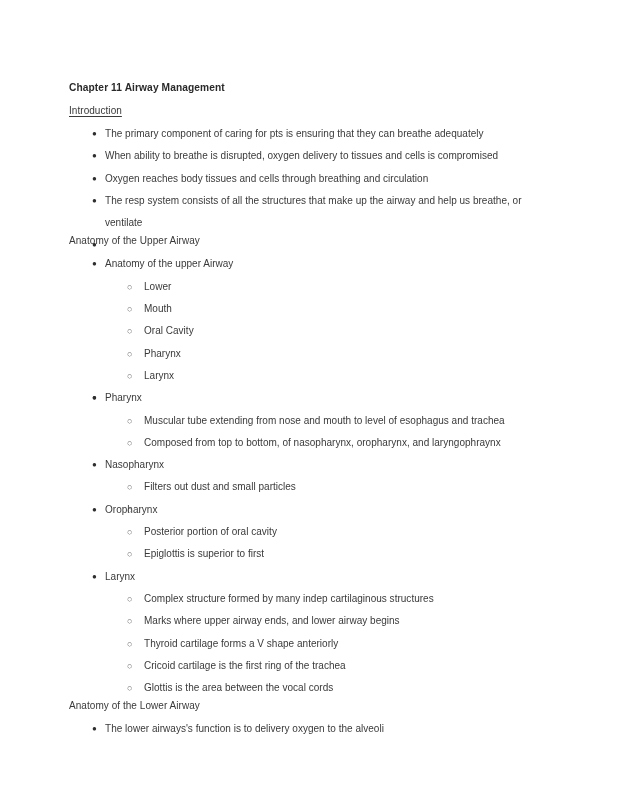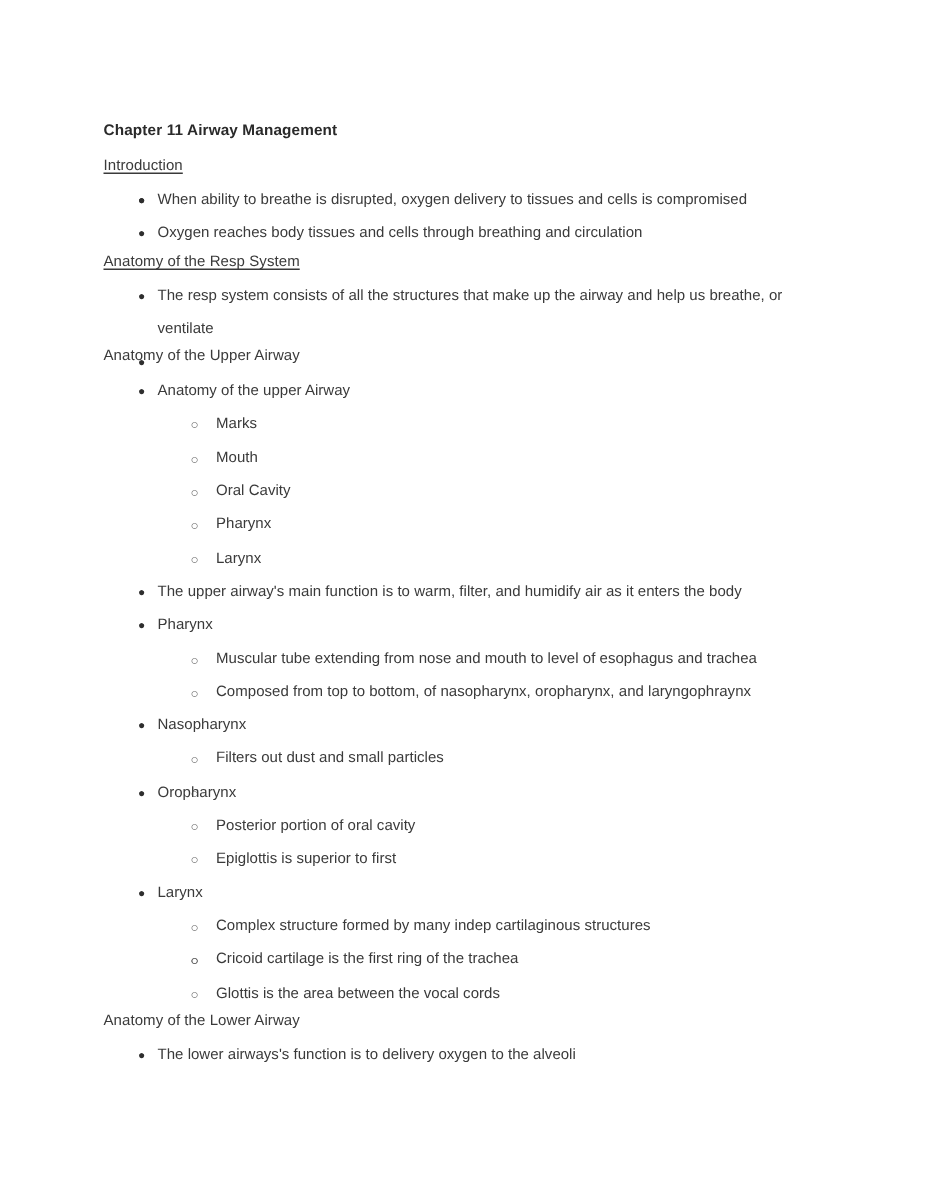--- a/index.html
+++ b/index.html
@@ -95,55 +95,54 @@
 </style>
 </head>
 <body>
 
 <div class="page">
   <div class="content">
     <div class="doc-title">Chapter 11 Airway Management</div>
     <div id="sections-root">
         <div class="section-head underlined"><span>Introduction</span></div>
         <ul class="lvl1">
-          <li class="b1"><span class="marker">●</span></li>
+          <li class="b1"><span class="marker">●</span><span class="txt">The primary component of caring for pts is ensuring that they can breathe adequately</span></li>
           <li class="b1"><span class="marker">●</span><span class="txt">When ability to breathe is disrupted, oxygen delivery to tissues and cells is compromised</span></li>
           <li class="b1"><span class="marker">●</span><span class="txt">Oxygen reaches body tissues and cells through breathing and circulation</span></li>
         </ul>
-        <div class="section-head underlined"><span>Anatomy of the Resp System</span></div>
         <ul class="lvl1">
           <li class="b1"><span class="marker">●</span><span class="txt">The resp system consists of all the structures that make up the airway and help us breathe, or ventilate</span></li>
           <li class="b1"><span class="marker">●</span></li>
         </ul>
         <div class="section-head"><span>Anatomy of the Upper Airway</span></div>
         <ul class="lvl1">
           <li class="b1"><span class="marker">●</span><span class="txt">Anatomy of the upper Airway</span><ul class="lvl2">
-              <li class="b2"><span class="marker2">○</span><span class="txt">Marks</span></li>
+              <li class="b2"><span class="marker2">○</span><span class="txt">Lower</span></li>
               <li class="b2"><span class="marker2">○</span><span class="txt">Mouth</span></li>
               <li class="b2"><span class="marker2">○</span><span class="txt">Oral Cavity</span></li>
               <li class="b2"><span class="marker2">○</span><span class="txt">Pharynx</span></li>
               <li class="b2"><span class="marker2">○</span><span class="txt">Larynx</span></li>
             </ul></li>
-          <li class="b1"><span class="marker">●</span><span class="txt">The upper airway's main function is to warm, filter, and humidify air as it enters the body</span></li>
+          <li class="b1"><span class="marker">●</span></li>
           <li class="b1"><span class="marker">●</span><span class="txt">Pharynx</span><ul class="lvl2">
               <li class="b2"><span class="marker2">○</span><span class="txt">Muscular tube extending from nose and mouth to level of esophagus and trachea</span></li>
               <li class="b2"><span class="marker2">○</span><span class="txt">Composed from top to bottom, of nasopharynx, oropharynx, and laryngophraynx</span></li>
             </ul></li>
           <li class="b1"><span class="marker">●</span><span class="txt">Nasopharynx</span><ul class="lvl2">
               <li class="b2"><span class="marker2">○</span><span class="txt">Filters out dust and small particles</span></li>
               <li class="b2"><span class="marker2">○</span></li>
             </ul></li>
           <li class="b1"><span class="marker">●</span><span class="txt">Oropharynx</span><ul class="lvl2">
               <li class="b2"><span class="marker2">○</span><span class="txt">Posterior portion of oral cavity</span></li>
               <li class="b2"><span class="marker2">○</span><span class="txt">Epiglottis is superior to first</span></li>
             </ul></li>
           <li class="b1"><span class="marker">●</span><span class="txt">Larynx</span><ul class="lvl2">
               <li class="b2"><span class="marker2">○</span><span class="txt">Complex structure formed by many indep cartilaginous structures</span></li>
-              <li class="b2"><span class="marker2">○</span></li>
-              <li class="b2"><span class="marker2">○</span></li>
+              <li class="b2"><span class="marker2">○</span><span class="txt">Marks where upper airway ends, and lower airway begins</span></li>
+              <li class="b2"><span class="marker2">○</span><span class="txt">Thyroid cartilage forms a V shape anteriorly</span></li>
               <li class="b2"><span class="marker2">○</span><span class="txt">Cricoid cartilage is the first ring of the trachea</span></li>
               <li class="b2"><span class="marker2">○</span><span class="txt">Glottis is the area between the vocal cords</span></li>
             </ul></li>
         </ul>
         <div class="section-head"><span>Anatomy of the Lower Airway</span></div>
         <ul class="lvl1">
           <li class="b1"><span class="marker">●</span><span class="txt">The lower airways's function is to delivery oxygen to the alveoli</span></li>
         </ul>
       </div>
   </div>

